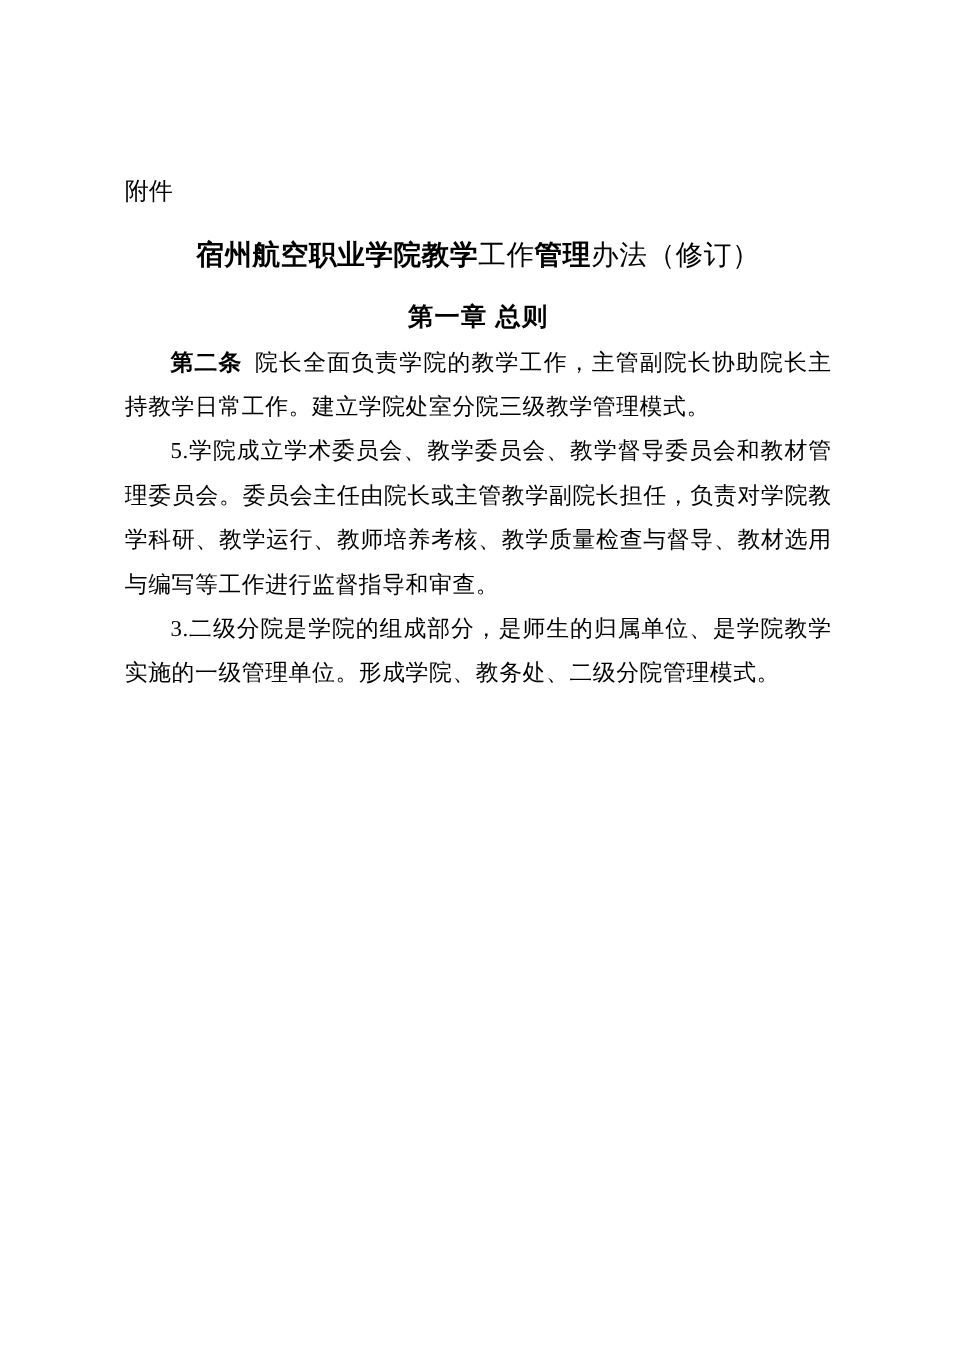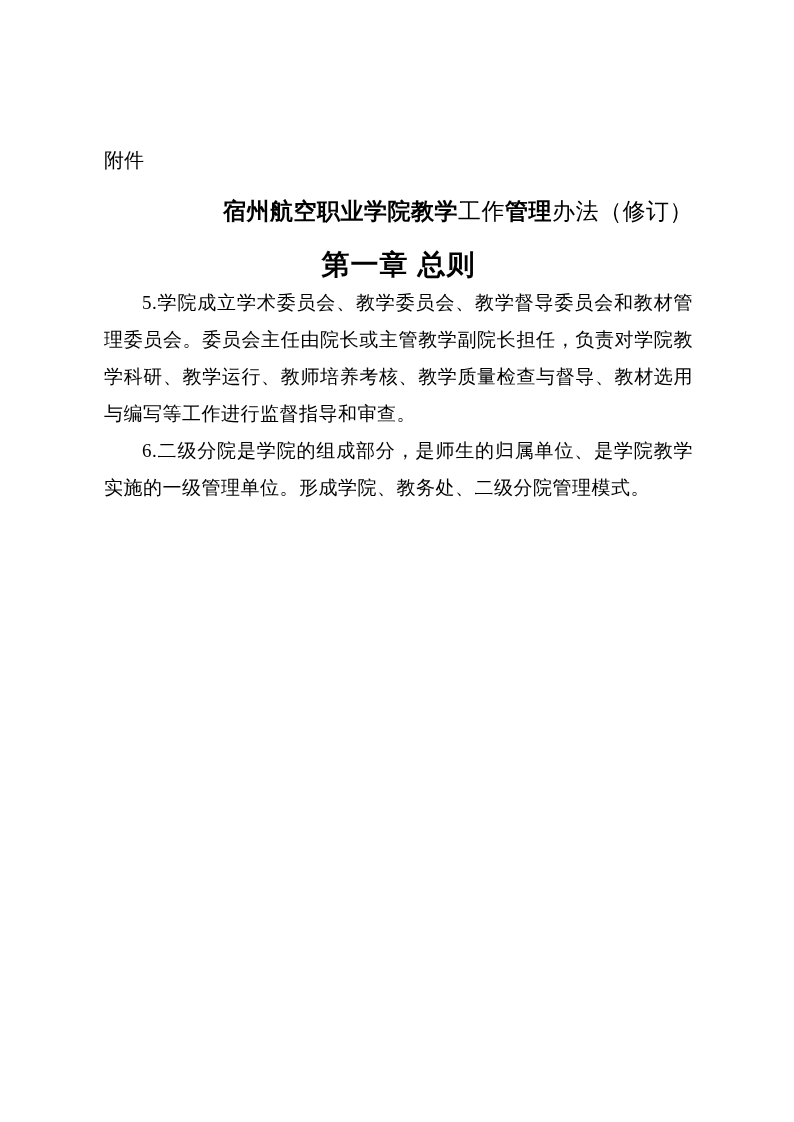--- a/index.html
+++ b/index.html
@@ -20,34 +20,34 @@
   }
   .attachment {
     font-family: "Liberation Sans", sans-serif;
     font-size: 20px;
     line-height: 28px;
     font-weight: 400;
     margin: 0 0 22px 0;
     text-align: left;
   }
   h1.doc-title {
-    font-family: Liberation Mono, monospace;
+    font-family: Liberation Serif, serif;
     font-size: 23px;
     line-height: 34px;
     font-weight: 400;
-    text-align: right;
+    text-align: center;
     margin: 0 0 16px 0;
     letter-spacing: 0.5px;
   }
   h1.doc-title .b {
     font-weight: 700;
   }
   h2.chapter {
     font-family: "Liberation Sans", sans-serif;
-    font-size: 28px;
+    font-size: 21px;
     line-height: 38px;
     font-weight: 700;
     text-align: center;
     margin: 0;
     letter-spacing: 1px;
   }
   p.body-par {
     font-family: "Liberation Serif", serif;
     font-size: 19px;
     line-height: 37px;
@@ -68,19 +68,20 @@
 <div class="page">
 
   <div class="attachment">附件</div>
 
   <h1 class="doc-title"><span class="b">宿州航空职业学院教学</span><span>工作</span><span class="b">管理</span><span>办法（修订）</span></h1>
 
   <h2 class="chapter">第一章 总则</h2>
 
 
 
+  <p class="body-par"><span class="lead">第二条</span><span>院长全面负责学院的教学工作，主管副院长协助院长主持教学日常工作。建立学院处室分院三级教学管理模式。</span></p>
 
   <p class="body-par">5.学院成立学术委员会、教学委员会、教学督导委员会和教材管理委员会。委员会主任由院长或主管教学副院长担任，负责对学院教学科研、教学运行、教师培养考核、教学质量检查与督导、教材选用与编写等工作进行监督指导和审查。</p>
 
 
-  <p class="body-par">6.二级分院是学院的组成部分，是师生的归属单位、是学院教学实施的一级管理单位。形成学院、教务处、二级分院管理模式。</p>
+  <p class="body-par">3.二级分院是学院的组成部分，是师生的归属单位、是学院教学实施的一级管理单位。形成学院、教务处、二级分院管理模式。</p>
 
 </div>
 
 </body></html>

